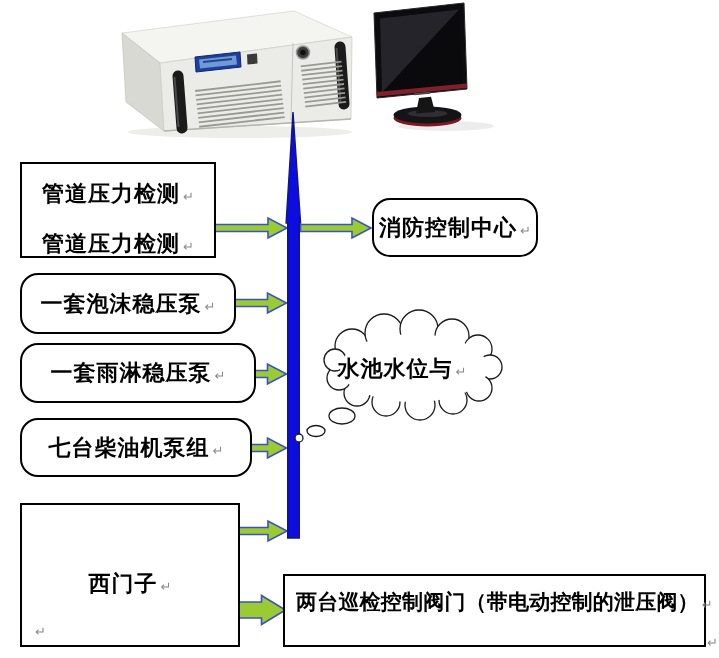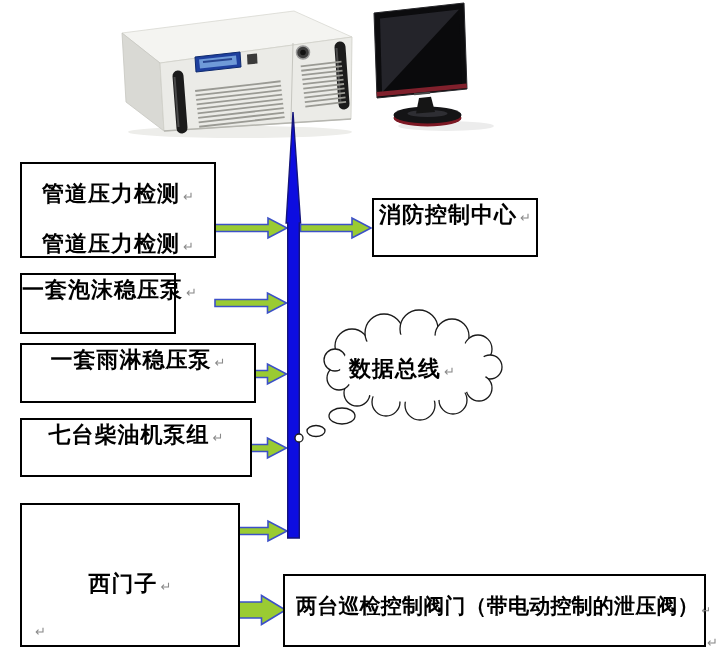--- a/index.html
+++ b/index.html
@@ -10,38 +10,38 @@
   svg.layer{position:absolute;left:0;top:0;width:719px;height:658px;}
   .garrow{fill:var(--arrow-green-fill,#9acb32);stroke:var(--arrow-green-outline,#3c50c8);stroke-width:1.6;stroke-linejoin:miter;}
   .barrow{fill:var(--arrow-blue-fill,#0d0de0);stroke:var(--arrow-blue-outline,#15157a);stroke-width:1.4;}
   .cloudbump{fill:#ffffff;stroke:#1a1a1a;stroke-width:1.3;}
   .cloudfill{fill:#ffffff;stroke:none;}
   .node{
     position:absolute;box-sizing:border-box;border:2px solid var(--box-border,#000);
     background:#fff;font-weight:bold;font-size:22px;letter-spacing:1px;
     display:flex;flex-direction:column;align-items:stretch;z-index:3;
   }
-  .node.center{justify-content:flex-start;}
+  .node.center{justify-content:center;border-radius:18px;}
   .bline{line-height:43px;text-align:center;white-space:nowrap;}
   .sline{text-align:center;white-space:nowrap;}
   .rmark{color:var(--mark-gray,#8a8a8a);font-size:13px;font-weight:normal;letter-spacing:0;margin-left:3px;}
   .mark-only{line-height:26px;text-align:left;padding-left:10px;margin-top:4px;}
   .cloud-label{
     position:absolute;left:327px;top:354px;width:150px;line-height:30px;text-align:center;
     font-weight:bold;font-size:22px;letter-spacing:1px;z-index:4;white-space:nowrap;
   }
   .outside-mark{position:absolute;left:704px;top:633px;z-index:4;}
   
   #box-pool{left:20px;top:162px;width:196px;height:96px;padding-top:8px;gap:4px;}
-  #box-foam{left:20px;top:273px;width:156px;height:61px;}
+  #box-foam{left:20px;top:273px;width:216px;height:61px;}
   #box-rain{left:20px;top:343px;width:236px;height:60px;}
   #box-diesel{left:20px;top:418px;width:232px;height:59px;}
   #box-siemens{left:20px;top:503px;width:220px;height:144px;padding-top:9px;gap:4px;justify-content:flex-end;}
   #box-fire{left:372px;top:198px;width:166px;height:59px;}
-  #box-valves{left:283px;top:574px;width:423px;height:73px;padding-top:18px;font-size:21px;letter-spacing:0.2px;font-family:Liberation Mono, monospace;}
+  #box-valves{left:283px;top:574px;width:423px;height:73px;padding-top:12px;font-size:21px;letter-spacing:0.2px;}
   #box-valves .sline{text-align:left;padding-left:11px;line-height:28px;}
 </style>
 </head>
 <body>
 
 <div class="canvas">
 
   <svg class="layer" viewBox="0 0 719 658">
 
     <g>
@@ -158,17 +158,17 @@
   </div>
 
   <div class="node center" id="box-fire">
     <div class="sline"><span>消防控制中心</span><span class="rmark">↵</span></div>
   </div>
 
   <div class="node" id="box-valves">
     <div class="sline"><span>两台巡检控制阀门（带电动控制的泄压阀）</span><span class="rmark">↵</span></div>
   </div>
 
-  <div class="cloud-label"><span>数据总线</span><span class="rmark">↵</span></div>
+  <div class="cloud-label"><span>水池水位与</span><span class="rmark">↵</span></div>
 
   <div class="outside-mark"><span class="rmark">↵</span></div>
 
 </div>
 
 </body></html>

